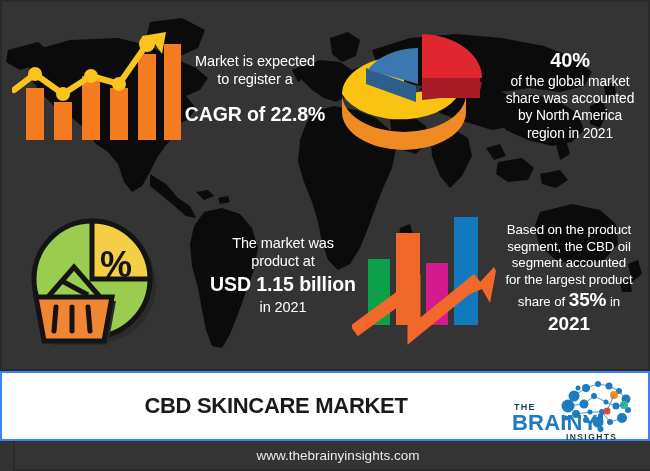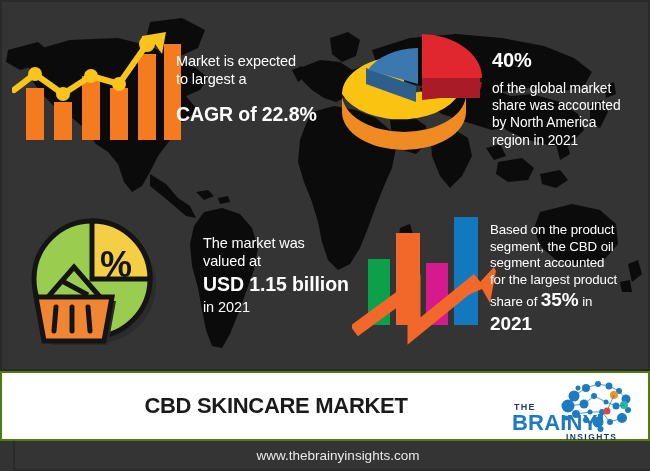--- a/index.html
+++ b/index.html
@@ -37,33 +37,34 @@
     left: 0;
     top: 16px;
     width: 650px;
     height: 340px;
     opacity: 1;
   }
   
   .txtblock {
     position: absolute;
     color: #ffffff;
+    text-align: center;
     line-height: 1.25;
     letter-spacing: -0.1px;
   }
   .txtblock .lite { font-weight: 400; }
   .txtblock .big  { font-weight: 700; }
 
   
   #text-cagr { left: 176px; top: 52px; width: 158px; font-size: 14.5px; }
   #text-cagr .big { font-size: 19.5px; display: block; margin-top: 14px; }
 
   
   #text-share { left: 492px; top: 48px; width: 156px; font-size: 13.8px; }
-  #text-share .big { font-size: 20px; display: block; margin-bottom: 7px; }
+  #text-share .big { font-size: 20px; display: block; margin-bottom: 0; }
 
   
   #text-value { left: 182px; top: 234px; width: 160px; font-size: 14.5px; margin-left: 21px; }
   #text-value .big { font-size: 19.5px; display: block; margin: 2px 0 1px; }
 
   
   #text-segment { left: 490px; top: 222px; width: 158px; font-size: 13.3px; }
   #text-segment .big { font-size: 19px; font-weight: 700; }
 
   
@@ -75,21 +76,21 @@
 
   
   .footer-white {
     position: absolute;
     left: 0;
     top: 371px;
     width: 650px;
     height: 70px;
     background: #ffffff;
     box-sizing: border-box;
-    border: 2px solid #4d7c0f;
+    border: 2px solid #3b82f6;
     display: flex;
     align-items: center;
   }
   #page-title {
     flex: 1;
     text-align: center;
     padding-left: 40px;
     font-size: 22px;
     font-weight: 700;
     color: #1a1a1a;
@@ -268,35 +269,35 @@
         <rect x="74" y="58" width="22" height="62" fill="#D51A8E"></rect>
         <rect x="102" y="12" width="24" height="108" fill="#1379BF"></rect>
 
         <path fill="none" stroke="#F2682A" stroke-width="13" stroke-linejoin="miter" stroke-linecap="butt" d="M2 126 L62 82 L62 126 L126 74"></path>
         <path fill="#F2682A" d="M116 90 L142 62 L144 66 L138 98 L130 84 Z"></path>
       </svg>
     </div>
 
     <div class="txtblock" id="text-cagr">
       <span class="lite">Market is expected</span><br>
-      <span class="lite">to largest a</span>
+      <span class="lite">to register a</span>
       <span class="big">CAGR of 22.8%</span>
     </div>
 
     <div class="txtblock" id="text-share">
       <span class="big">40%</span>
       <span class="lite">of the global market</span><br>
       <span class="lite">share was accounted</span><br>
       <span class="lite">by North America</span><br>
       <span class="lite">region in 2021</span>
     </div>
 
     <div class="txtblock" id="text-value">
       <span class="lite">The market was</span><br>
-      <span class="lite">valued at</span>
+      <span class="lite">product at</span>
       <span class="big">USD 1.15 billion</span>
       <span class="lite">in 2021</span>
     </div>
 
     <div class="txtblock" id="text-segment">
       <span class="lite">Based on the product</span><br>
       <span class="lite">segment, the CBD oil</span><br>
       <span class="lite">segment accounted</span><br>
       <span class="lite">for the largest product</span><br>
       <span class="lite">share of </span><span class="big">35%</span><span class="lite"> in</span><br>

